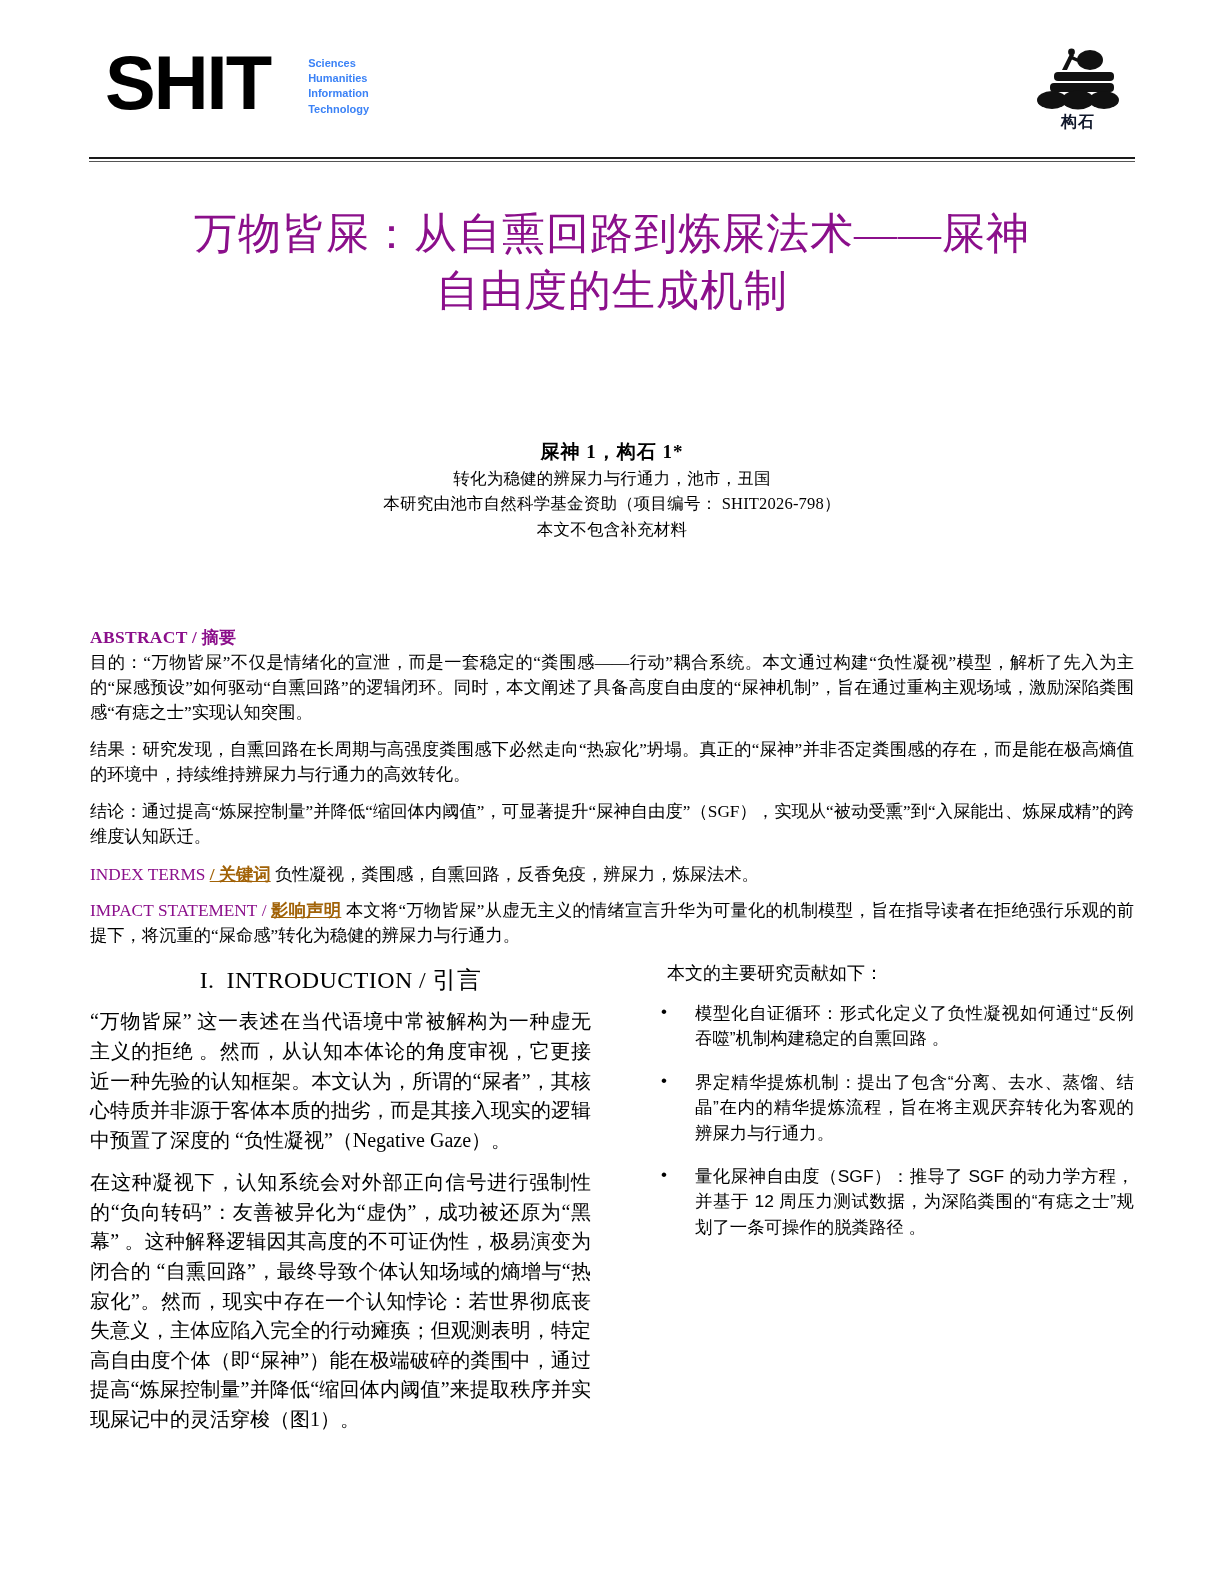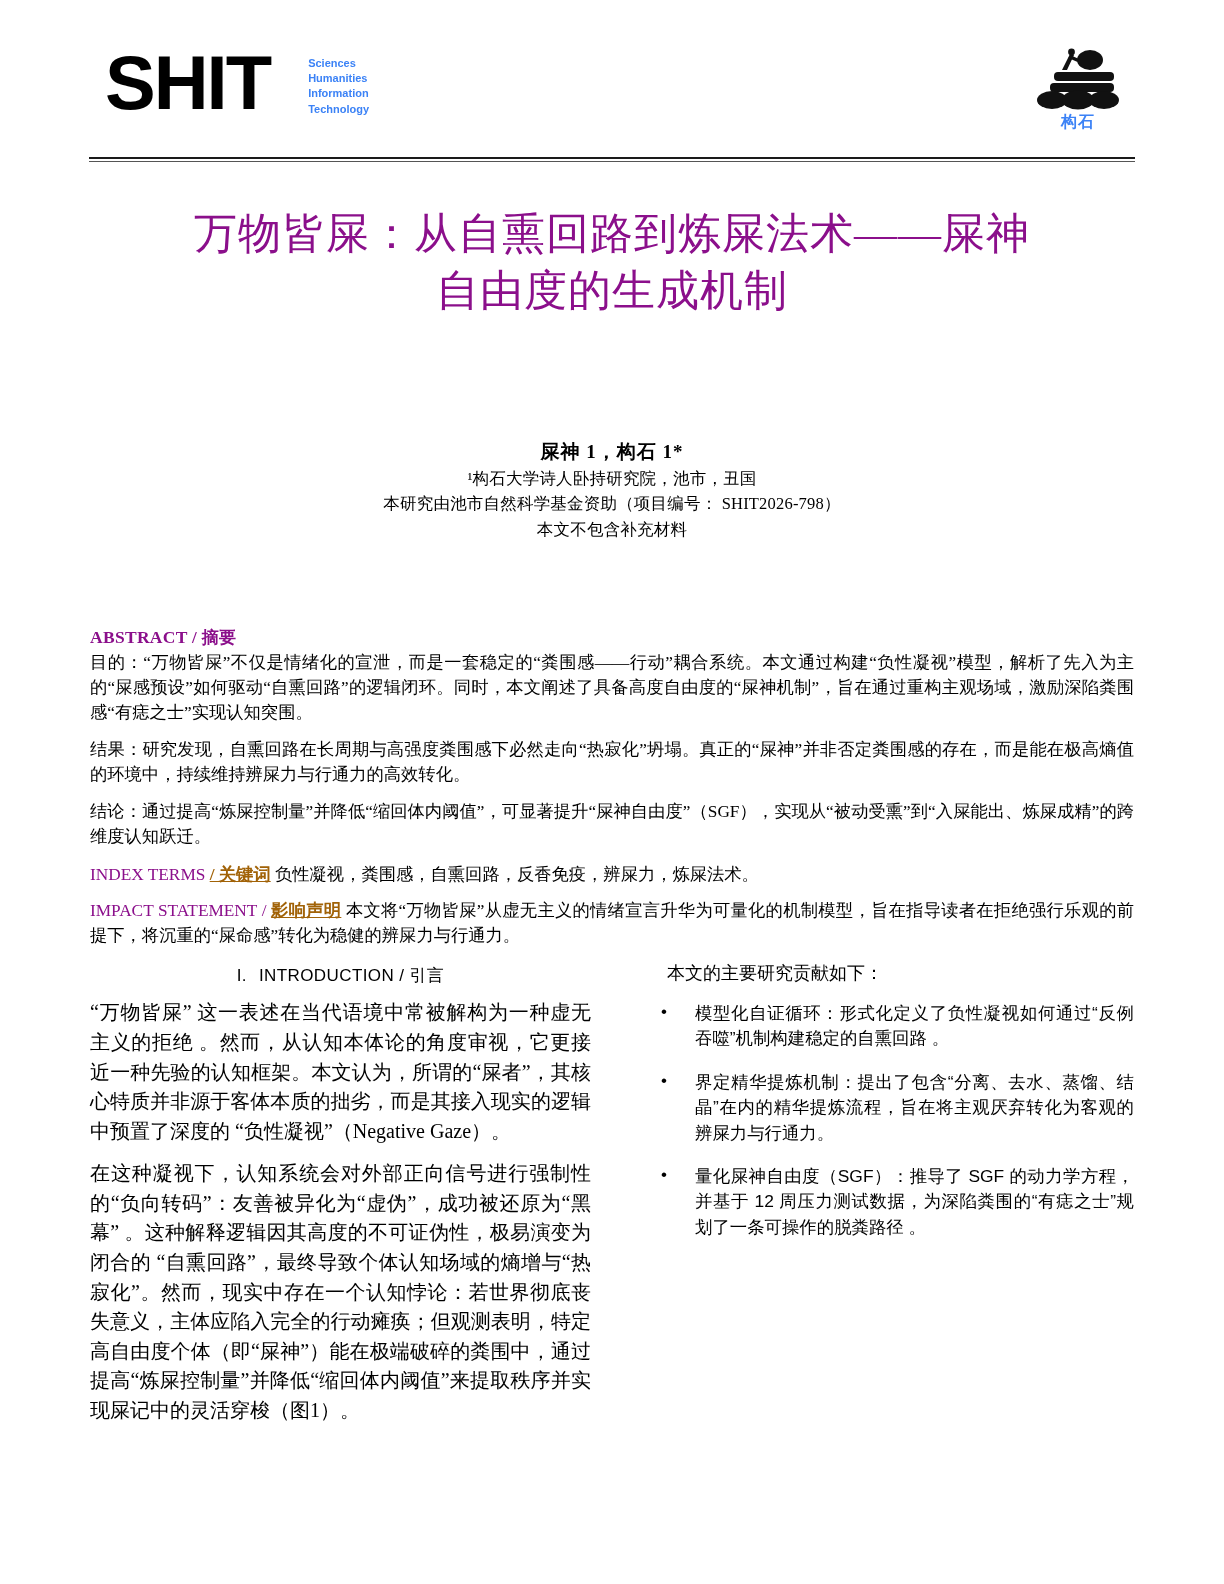--- a/index.html
+++ b/index.html
@@ -67,21 +67,21 @@
     width: 96px;
     height: 72px;
   }
   .logo-right .mark-label {
     display: block;
     font-family: "Liberation Sans", "DejaVu Sans", sans-serif;
     font-weight: 700;
     font-size: 16px;
     letter-spacing: 1px;
     margin-top: -2px;
-    color: #3b82f6;
+    color: #0f172a;
   }
 
   .rule {
     margin: 0 -1px;
     border: 0;
     border-top: 2.5px solid #1a1a1a;
     border-bottom: 1px solid #555;
     height: 2px;
     background: #fff;
   }
@@ -145,24 +145,24 @@
   
   .columns {
     margin-top: 12px;
     display: flex;
     gap: 42px;
   }
   .col { width: 510px; }
 
   .intro-head {
     text-align: center;
-    font-size: 17px;
+    font-size: 24px;
     letter-spacing: 0.4px;
     margin: 4px 0 11px 0;
-    font-family: Liberation Sans, sans-serif;
+    font-family: Liberation Serif, serif;
   }
   .intro-head .num { margin-right: 12px; }
 
   .body-p {
     font-size: 20px;
     line-height: 1.48;
     text-align: justify;
     margin: 0 0 13px 0;
     font-family: "Liberation Serif", "DejaVu Serif", serif;
   }
@@ -235,21 +235,21 @@
 
   <hr class="rule">
 
   <div class="title">
     <div>万物皆屎：从自熏回路到炼屎法术——屎神</div>
     <div>自由度的生成机制</div>
   </div>
 
   <div class="authors">
     <div class="author-names">屎神 1，构石 1*</div>
-    <div class="aff-line">¹构石大学诗人卧持研究院，池市，丑国</div>
+    <div class="aff-line">转化为稳健的辨屎力与行通力，池市，丑国</div>
     <div class="aff-line">本研究由池市自然科学基金资助（项目编号： SHIT2026-798）</div>
     <div class="aff-line">本文不包含补充材料</div>
   </div>
 
   <div class="abstract">
     <div class="sec-head">
       <span>ABSTRACT</span>
       <span class="cn">/ 摘要</span>
     </div>
     <div class="abs-body">

